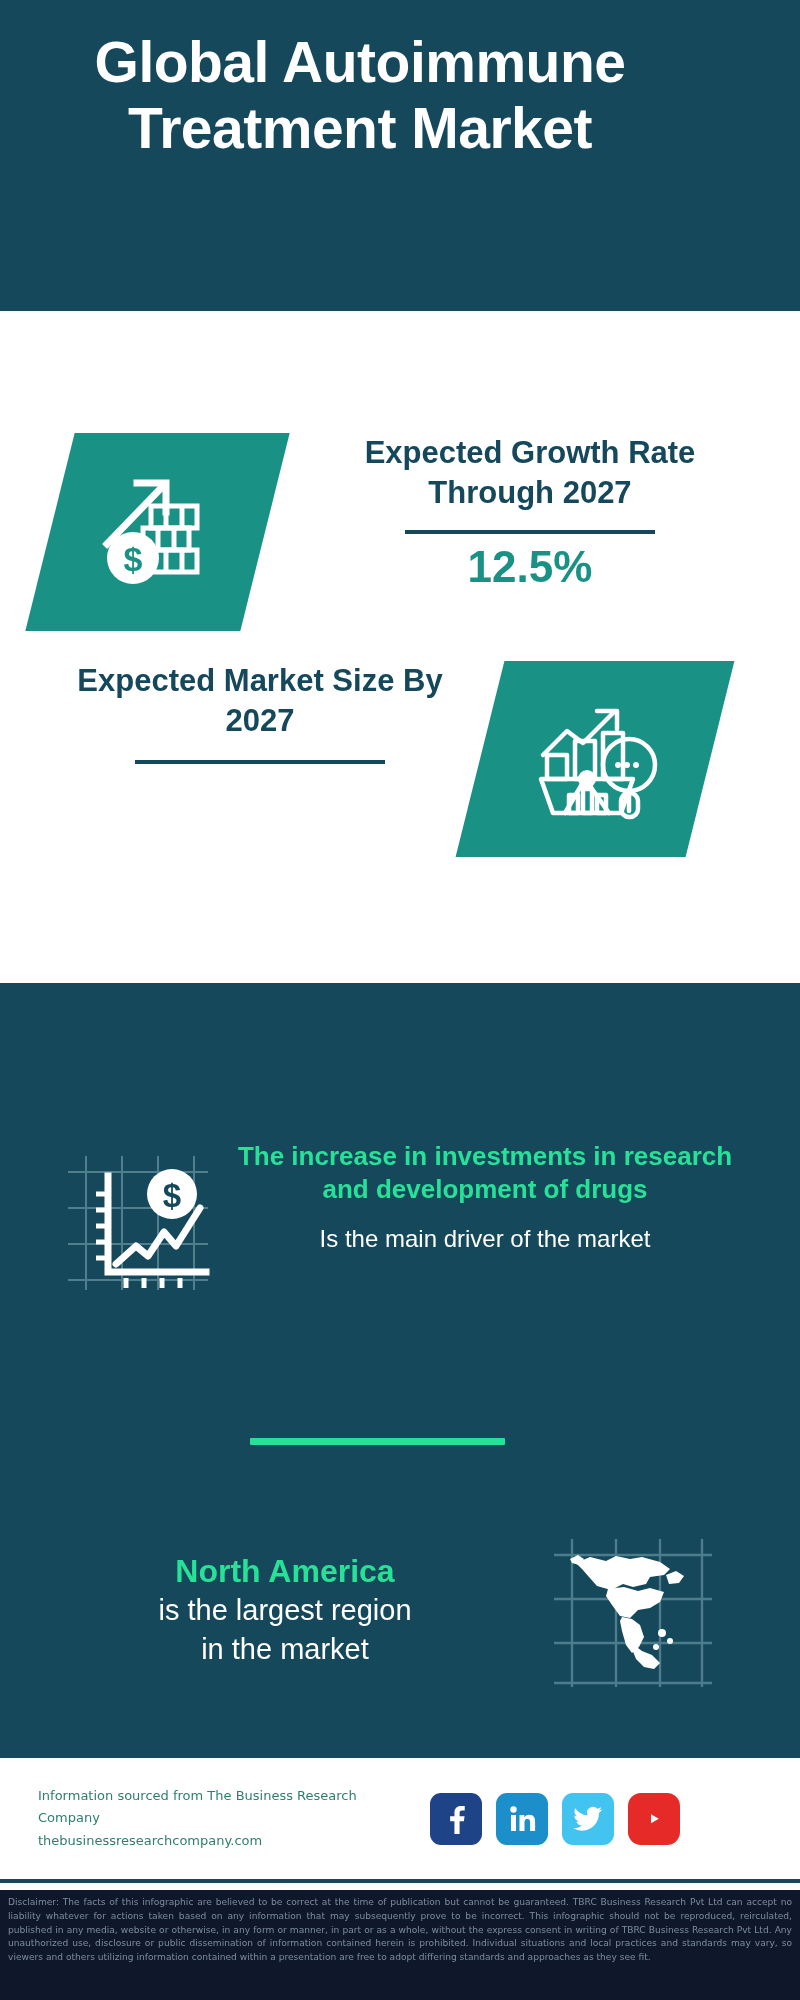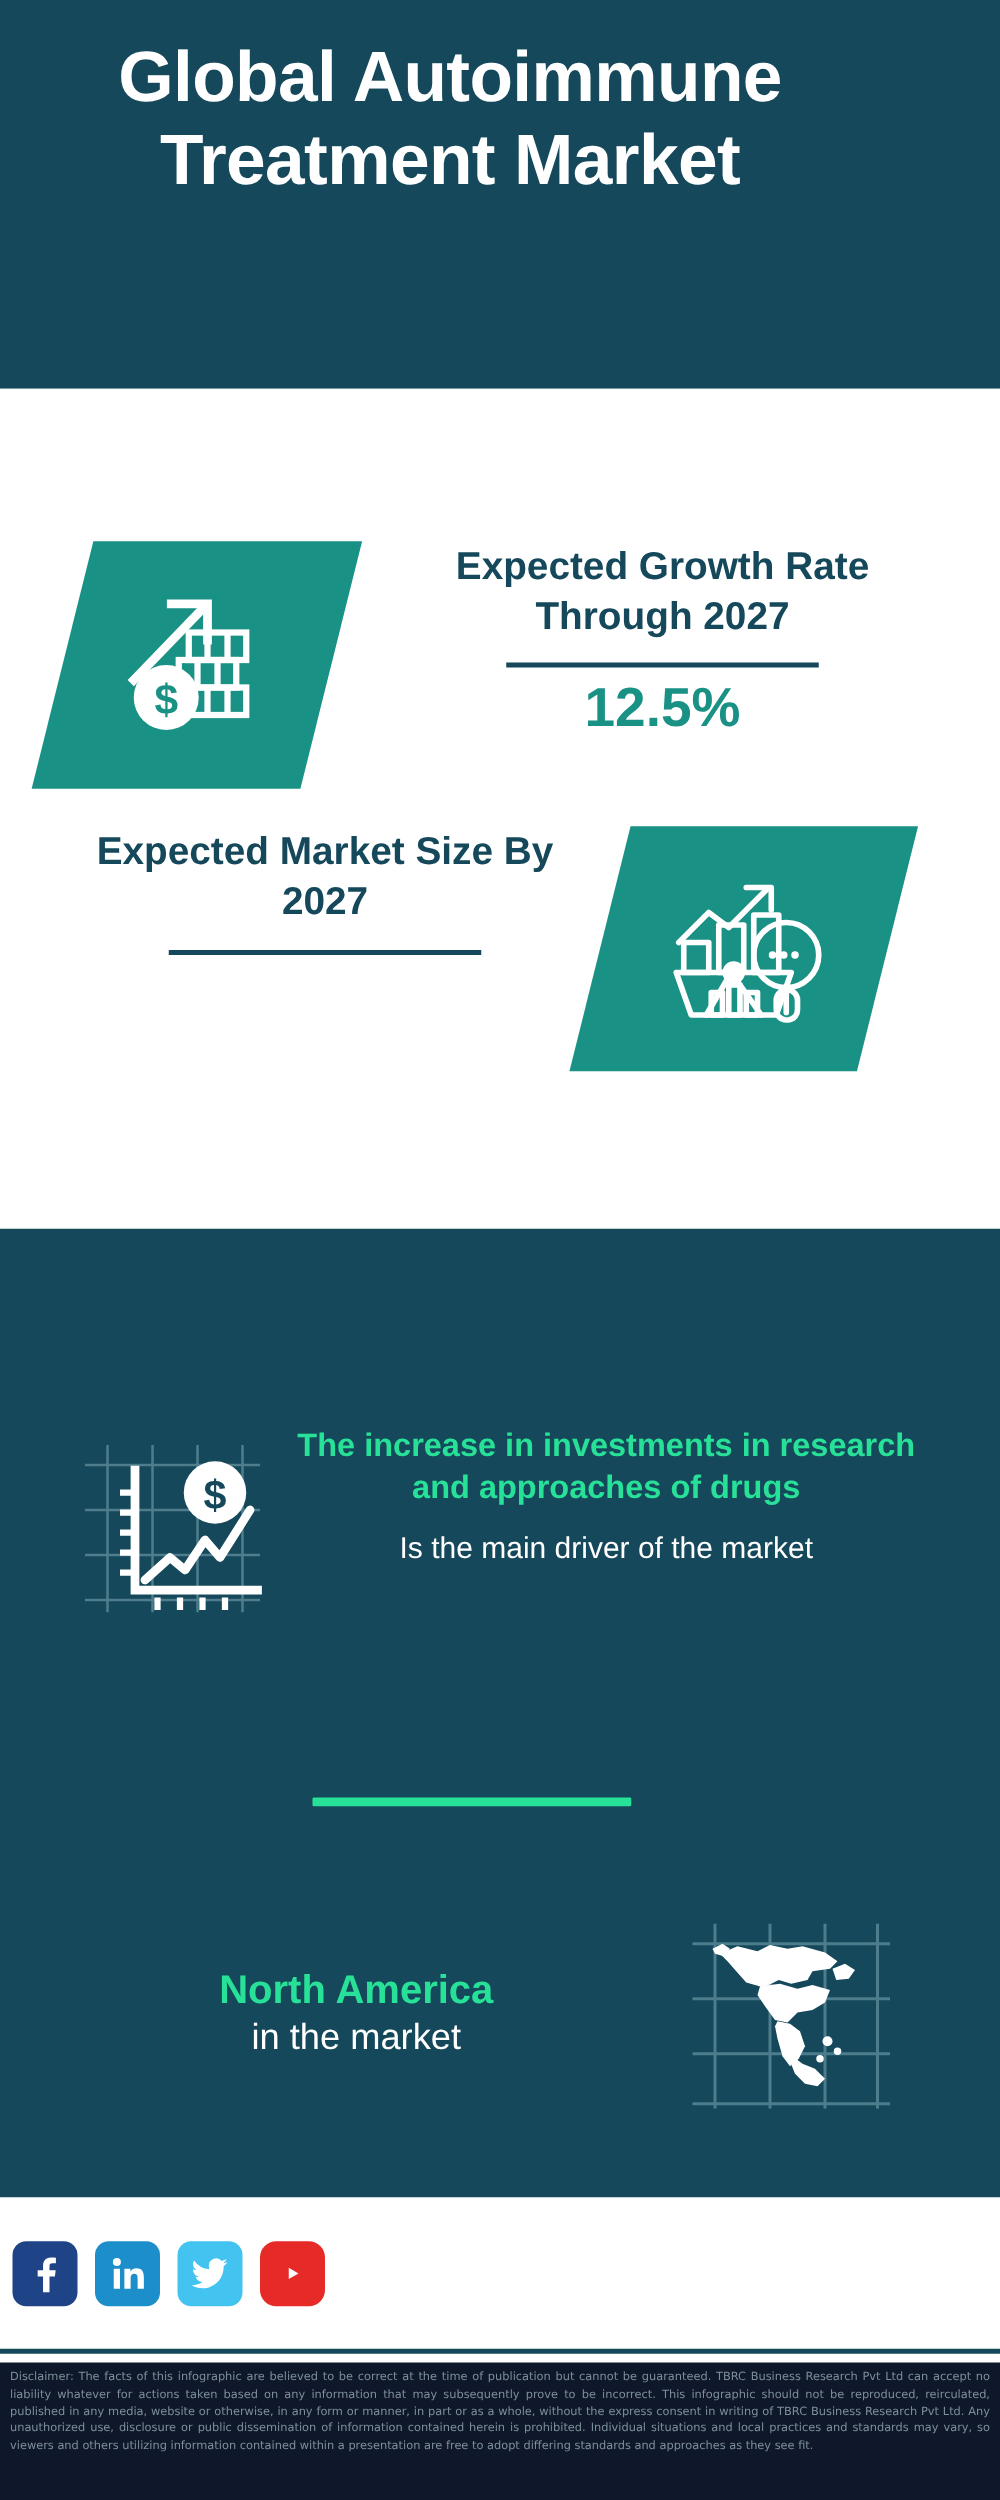--- a/index.html
+++ b/index.html
@@ -385,30 +385,31 @@
             <line x1="102" y1="128" x2="102" y2="138"></line>
             <line x1="120" y1="128" x2="120" y2="138"></line>
           </g>
           <polyline points="56,114 76,96 88,106 104,82 116,96 140,58" stroke="#ffffff" stroke-width="7" fill="none" stroke-linejoin="round" stroke-linecap="round"></polyline>
           <circle cx="112" cy="44" r="25" fill="#ffffff"></circle>
           <text x="112" y="57" font-size="33" font-weight="bold" text-anchor="middle" fill="#15485a" font-family="'Liberation Sans',sans-serif">$</text>
         </svg>
       </span>
     </div>
     <div class="driver-text">
-      <div class="driver-head">The increase in investments in research and approaches of drugs</div>
+      <div class="driver-head">The increase in investments in research and development of drugs</div>
       <div class="driver-sub">Is the main driver of the market</div>
     </div>
   </div>
 
   <div class="mid-divider"></div>
 
   <div class="region-row">
     <div class="region-text">
       <div class="region-head">North America</div>
+      <div class="region-sub">is the largest region</div>
       <div class="region-sub">in the market</div>
     </div>
     <div class="region-icon">
       <span>
         <svg width="165" height="150" viewBox="0 0 165 150">
           <g stroke="#4d7d8c" stroke-width="2.4">
             <line x1="4" y1="18" x2="162" y2="18"></line>
             <line x1="4" y1="62" x2="162" y2="62"></line>
             <line x1="4" y1="106" x2="162" y2="106"></line>
             <line x1="4" y1="146" x2="162" y2="146"></line>
@@ -427,20 +428,24 @@
             <circle cx="112" cy="96" r="4"></circle>
             <circle cx="120" cy="104" r="3"></circle>
             <circle cx="106" cy="110" r="3"></circle>
           </g>
         </svg>
       </span>
     </div>
   </div>
 
   <div class="footer">
+    <div class="footer-text">
+      <div class="footer-line">Information sourced from The Business Research Company</div>
+      <div class="footer-line">thebusinessresearchcompany.com</div>
+    </div>
     <div class="socials">
       <div class="social fb">
         <svg width="30" height="30" viewBox="0 0 30 30">
             <path fill="#ffffff" d="M18.6 30V17.2h4.3l.65-5h-4.95V9.0c0-1.45.4-2.44 2.48-2.44h2.64V2.1c-.46-.06-2.03-.2-3.85-.2-3.81 0-6.42 2.33-6.42 6.6v3.7H9.13v5h4.3V30z"></path>
           </svg>
       </div>
       <div class="social li">
         <svg width="30" height="30" viewBox="0 0 30 30">
             <g fill="#ffffff">
               <rect x="4" y="11" width="5" height="16"></rect>

